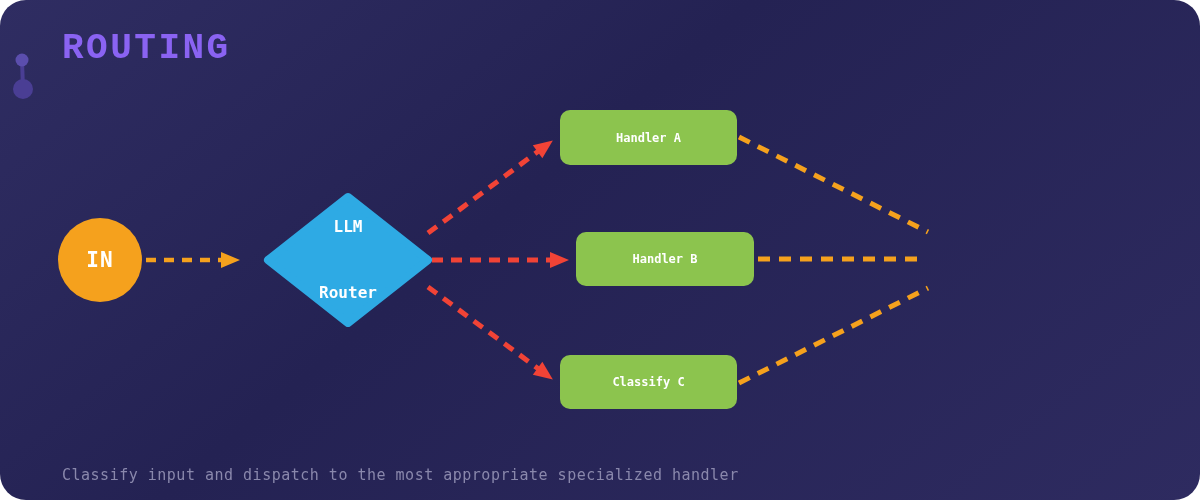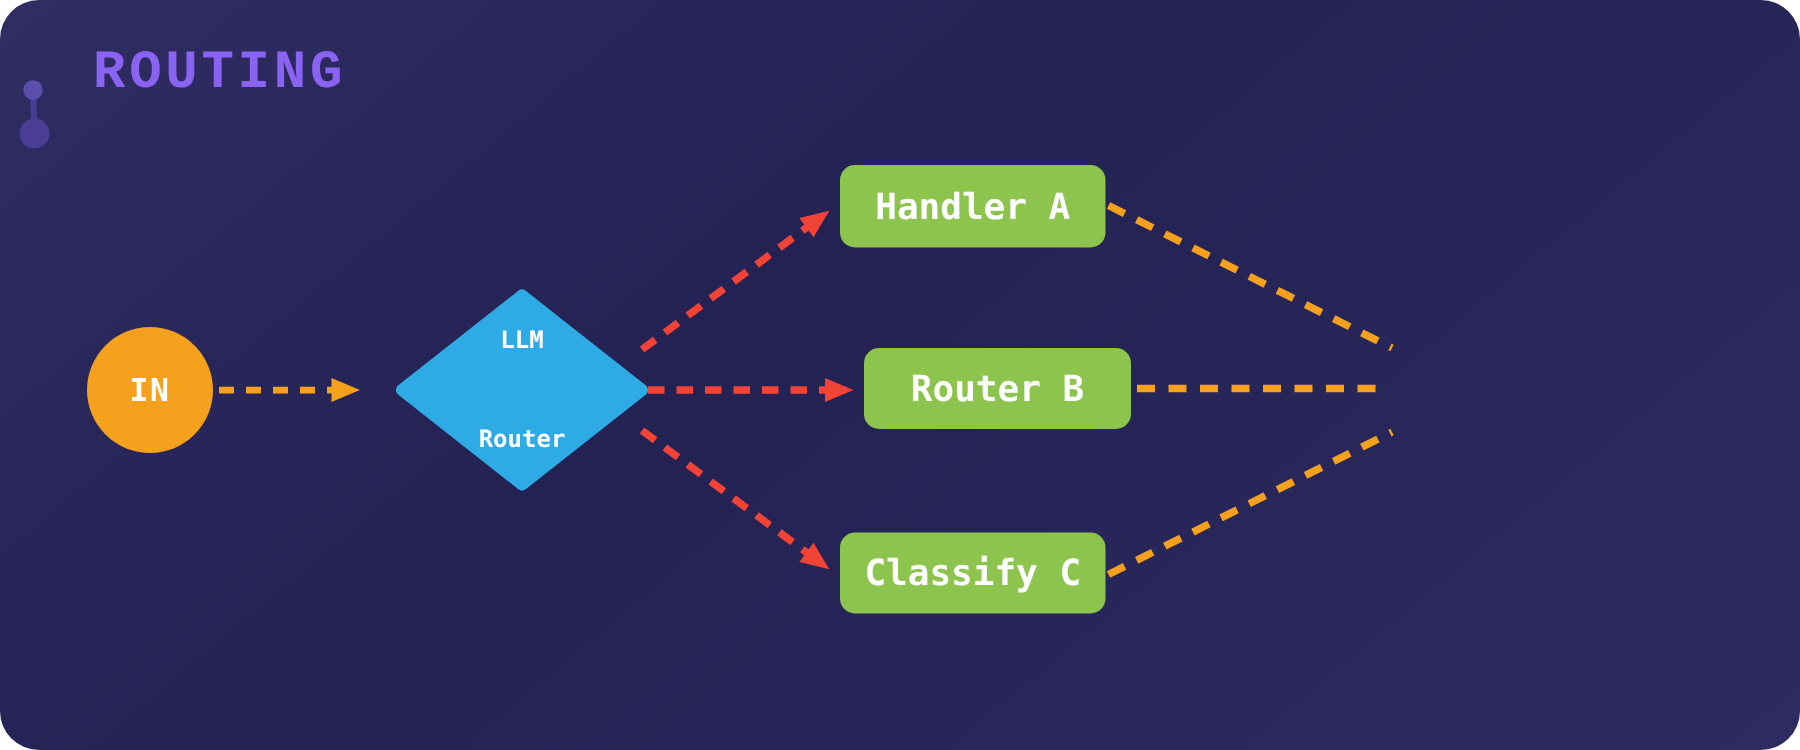--- a/index.html
+++ b/index.html
@@ -72,21 +72,21 @@
     color: var(--node-text, #ffffff);
     font-weight: bold;
     font-size: 16px;
     line-height: 24px;
     gap: 42px;
   }
   .handler-box {
     position: absolute;
     border-radius: 10px;
     background: var(--node-green, #8cc44e);
-    font-size: 24px;
+    font-size: 12px;
   }
   .handler-a { left: 560px; top: 110px; width: 177px; height: 55px; }
   .handler-b { left: 576px; top: 232px; width: 178px; height: 54px; }
   .handler-c { left: 560px; top: 355px; width: 177px; height: 54px; }
   .caption {
     position: absolute;
     left: 62px;
     top: 466px;
     font-size: 15px;
     letter-spacing: 0.5px;
@@ -135,21 +135,22 @@
 
   <div class="router-label">
     <span>LLM</span>
     <span>Router</span>
   </div>
 
   <div class="node handler-box handler-a">
     <span>Handler A</span>
   </div>
   <div class="node handler-box handler-b">
-    <span>Router B</span>
+    <span>Handler B</span>
   </div>
   <div class="node handler-box handler-c">
     <span>Classify C</span>
   </div>
 
 
+  <div class="caption">Classify input and dispatch to the most appropriate specialized handler</div>
 
 </div>
 
 </body></html>

